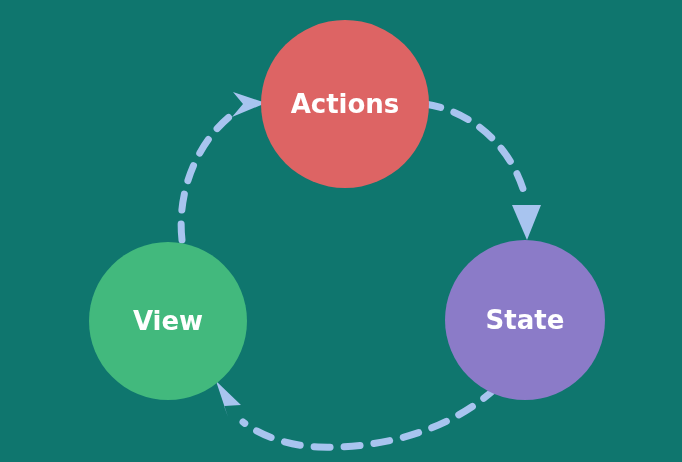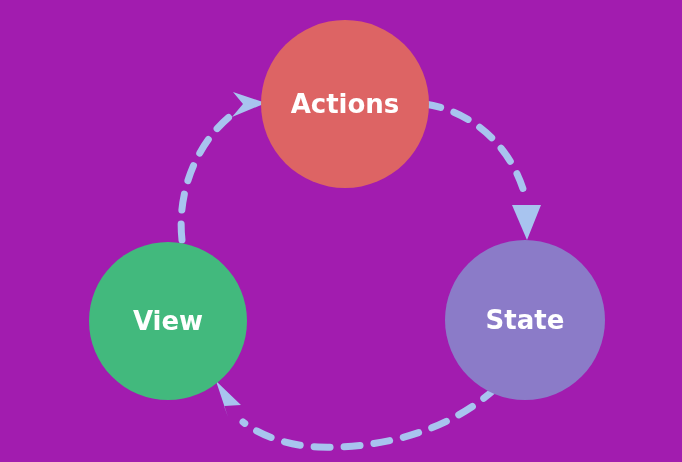--- a/index.html
+++ b/index.html
@@ -30,21 +30,21 @@
     font-family: "DejaVu Sans", "Liberation Sans", sans-serif;
     font-weight: bold;
     fill: #ffffff;
     text-anchor: middle;
     dominant-baseline: middle;
   }
 </style>
 </head>
 <body>
 
-<div id="diagram-root" style="background: #a21caf;">
+<div id="diagram-root" style="background: #0f766e;">
   <svg id="flow-svg" viewBox="0 0 682 462">
 
     <g>
       <path d="M 182 240 C 176 186 202 135 237 111" fill="none" stroke="#a8c4ef" stroke-width="7" stroke-linecap="round" stroke-dasharray="16 14"></path>
       <polygon points="233,92 266,103 232,117 243,104" fill="#a8c4ef"></polygon>
     </g>
 
     <g>
       <path d="M 425 104 C 478 112 516 154 526 200" fill="none" stroke="#a8c4ef" stroke-width="7" stroke-linecap="round" stroke-dasharray="16 14"></path>
       <polygon points="512,205 541,205 527,240" fill="#a8c4ef"></polygon>

